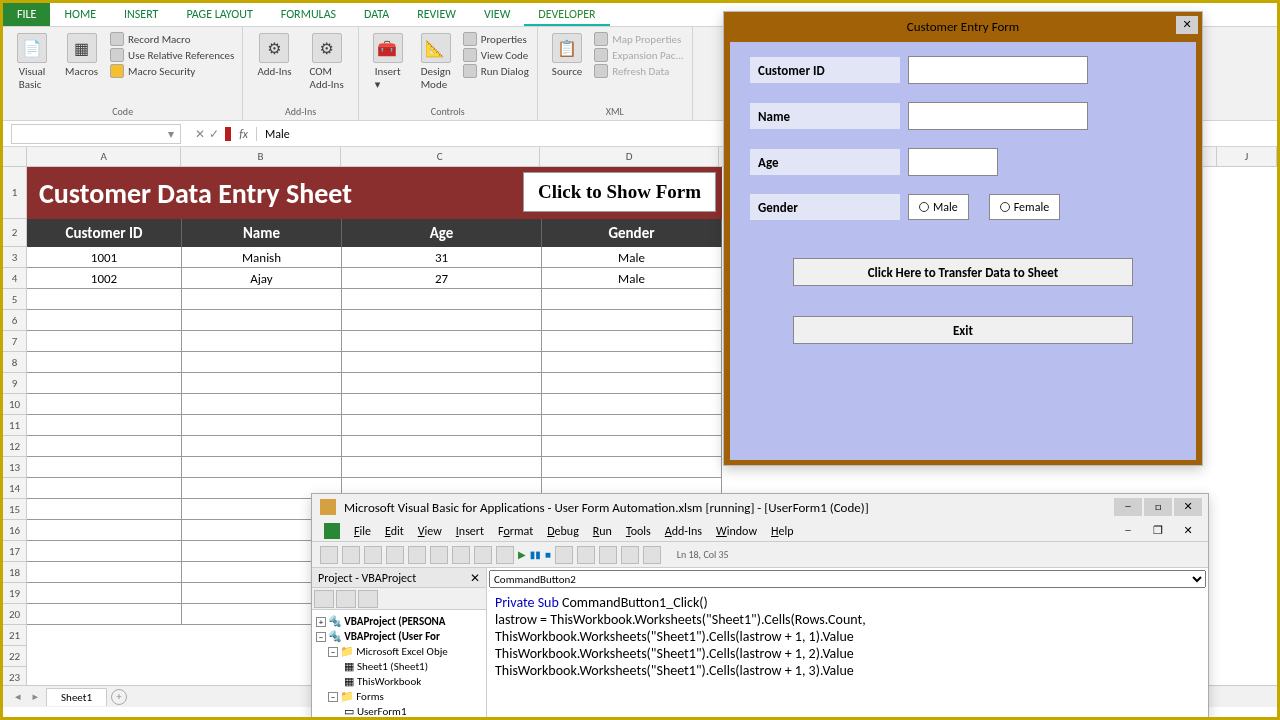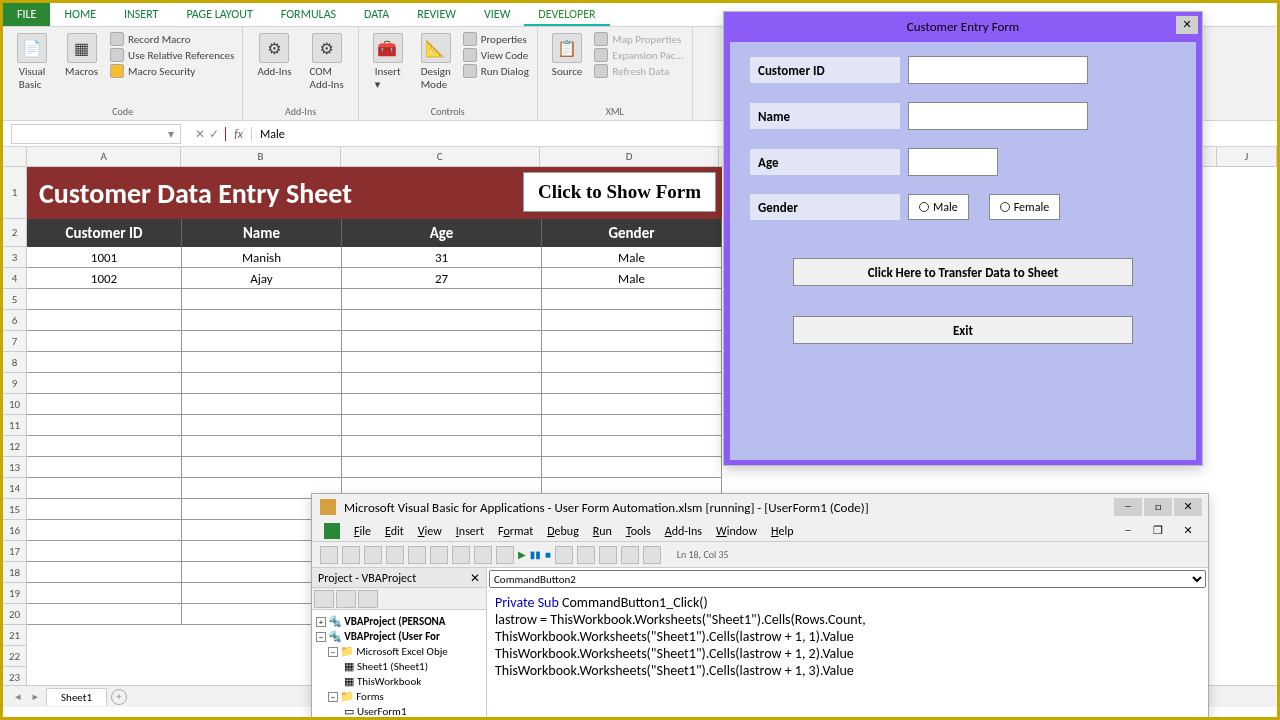--- a/index.html
+++ b/index.html
@@ -13,40 +13,40 @@
 .rgrp-body{display:flex;gap:6px;align-items:flex-start;flex:1}
 .rgrp-label{text-align:center;font-size:10px;color:#666}
 .bigbtn{display:flex;flex-direction:column;align-items:center;gap:2px;padding:2px 6px;font-size:11px;color:#444;min-width:42px}
 .bigbtn .ic{width:30px;height:30px;background:#e0e0e0;border:1px solid #bbb;border-radius:2px;display:flex;align-items:center;justify-content:center;font-size:16px}
 .smallbtn{display:flex;align-items:center;gap:4px;font-size:11px;color:#444;padding:1px 0}
 .smallbtn .sic{width:14px;height:14px;background:#d0d0d0;border:1px solid #aaa;border-radius:2px}
 .disabled{color:#aaa}
 .formula-bar{height:26px;display:flex;align-items:center;border-bottom:1px solid #d4d4d4;font-size:12px}
 .name-box{width:170px;height:20px;border:1px solid #ccc;margin:0 8px;padding:0 6px;display:flex;align-items:center}
 .fb-btns{display:flex;gap:4px;color:#888;padding:0 6px}
-.fx{font-style:italic;color:#666;padding:0 8px;border-left:1px solid #b91c1c}
+.fx{font-style:italic;color:#666;padding:0 8px;border-left:6px solid #b91c1c}
 .fb-val{flex:1;padding:0 8px;border-left:1px solid #ccc}
 .grid-area{position:relative;height:560px;overflow:hidden}
 .col-headers{display:flex;height:20px;background:#f3f3f3;font-size:11px;color:#555}
 .col-h{border-right:1px solid #ccc;border-bottom:1px solid #ccc;text-align:center;line-height:20px}
 .row-headers{position:absolute;left:0;top:20px;width:24px}
 .row-h{height:21px;background:#f3f3f3;border-right:1px solid #ccc;border-bottom:1px solid #ccc;font-size:11px;color:#555;text-align:center;line-height:21px}
 .cells{position:absolute;left:24px;top:20px}
 .banner{position:absolute;left:24px;top:20px;width:695px;height:52px;background:#8b2e2e;color:#fff;display:flex;align-items:center;padding:0 12px;font-family:Cambria,serif;font-size:28px;font-weight:bold}
 .show-form-btn{position:absolute;right:6px;top:5px;background:#fff;color:#000;font-size:19px;font-weight:bold;padding:8px 14px;border:1px solid #999;font-family:"Segoe UI"}
 .thead{position:absolute;left:24px;top:72px;width:695px;height:28px;display:flex;background:#3a3a3a;color:#fff;font-weight:bold;font-size:15px}
 .thead>div{display:flex;align-items:center;justify-content:center;border-right:1px solid #666}
 .tbody{position:absolute;left:24px;top:100px;width:695px}
 .trow{display:flex;height:21px;font-size:13px}
 .trow>div{border-right:1px solid #999;border-bottom:1px solid #999;display:flex;align-items:center;justify-content:center}
 .sheet-tabs{position:absolute;bottom:0;left:0;right:0;height:22px;background:#f1f1f1;border-top:1px solid #ccc;display:flex;align-items:center;font-size:11px;padding:0 8px;gap:4px}
 .nav-arrow{color:#888;padding:0 4px}
 .sheet-tab{padding:2px 14px;background:#fff;border:1px solid #ccc;border-bottom:none}
 .add-sheet{width:16px;height:16px;border:1px solid #aaa;border-radius:50%;text-align:center;line-height:14px;color:#888}
-.userform{position:absolute;left:720px;top:8px;width:480px;height:455px;background:#8b5cf6;border:1px solid #bbb;box-shadow:0 4px 12px rgba(0,0,0,0.2)}
+.userform{position:absolute;left:720px;top:8px;width:480px;height:455px;background:#a16207;border:1px solid #bbb;box-shadow:0 4px 12px rgba(0,0,0,0.2)}
 .uf-title{height:28px;display:flex;align-items:center;justify-content:center;font-size:13px;position:relative}
 .uf-close{position:absolute;right:4px;top:4px;width:22px;height:18px;background:#d0d0d0;text-align:center;line-height:18px;font-size:11px}
 .uf-body{margin:2px 6px 6px;height:418px;background:#b8bfee;padding:14px 20px}
 .uf-row{display:flex;align-items:center;margin-bottom:18px}
 .uf-label{width:150px;height:26px;background:#e2e5f6;display:flex;align-items:center;padding:0 8px;font-size:13px;font-weight:bold}
 .uf-input{width:180px;height:28px;background:#fff;border:1px solid #888;margin-left:8px}
 .uf-input.sm{width:90px}
 .uf-radio{display:flex;align-items:center;gap:4px;font-size:12px;background:#fff;border:1px solid #888;padding:4px 10px;height:26px}
 .uf-radio .rb{width:10px;height:10px;border:1px solid #333;border-radius:50%}
 .uf-btn{width:340px;height:28px;background:#f0f0f0;border:1px solid #888;font-size:13px;font-weight:bold;margin:0 auto;display:flex;align-items:center;justify-content:center}

